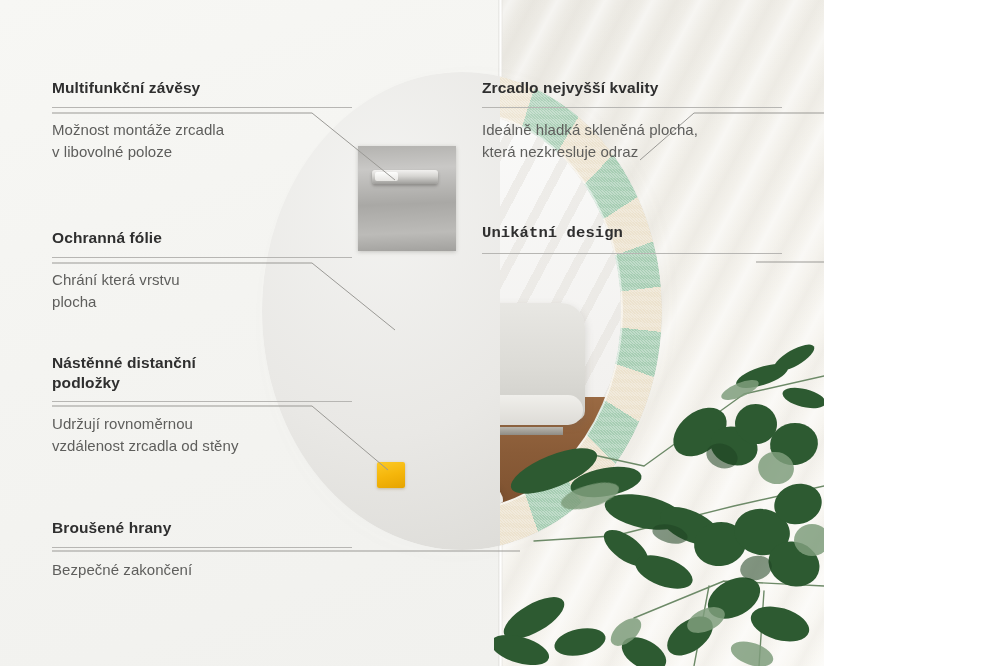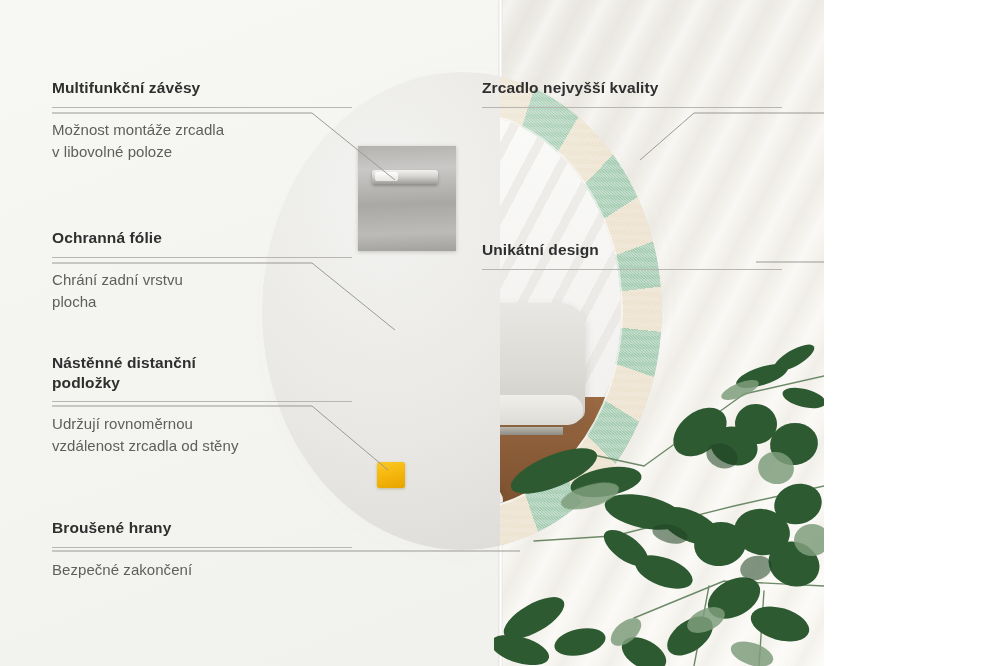--- a/index.html
+++ b/index.html
@@ -311,21 +311,21 @@
     <div class="c-desc">
       <div>Možnost montáže zrcadla</div>
       <div>v libovolné poloze</div>
     </div>
   </div>
 
   <div class="callout left" style="top:228px;">
     <div class="c-title">Ochranná fólie</div>
     <div class="c-rule"></div>
     <div class="c-desc">
-      <div>Chrání zadní vrstvu</div>
+      <div>Chrání která vrstvu</div>
       <div>plocha</div>
     </div>
   </div>
 
   <div class="callout left" style="top:518px;">
     <div class="c-title">Broušené hrany</div>
     <div class="c-rule"></div>
     <div class="c-desc">
       <div>Bezpečné zakončení</div>
     </div>
@@ -339,20 +339,24 @@
     <div class="c-rule"></div>
     <div class="c-desc">
       <div>Udržují rovnoměrnou</div>
       <div>vzdálenost zrcadla od stěny</div>
     </div>
   </div>
 
   <div class="callout right" style="top:78px;">
     <div class="c-title">Zrcadlo nejvyšší kvality</div>
     <div class="c-rule"></div>
-  </div>
-
-  <div class="callout right" style="top:240px;">
+    <div class="c-desc">
+      <div>Ideálně hladká skleněná plocha,</div>
+      <div>která nezkresluje odraz</div>
+    </div>
+  </div>
+
+  <div class="callout right" style="top:224px;font-family:Liberation Mono, monospace;">
     <div class="c-title">Unikátní design</div>
     <div class="c-rule"></div>
   </div>
 
 </div>
 
 </body></html>

